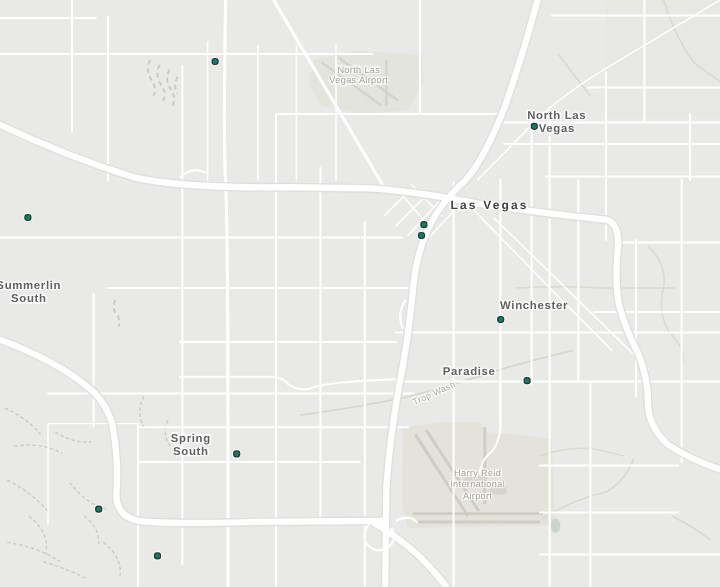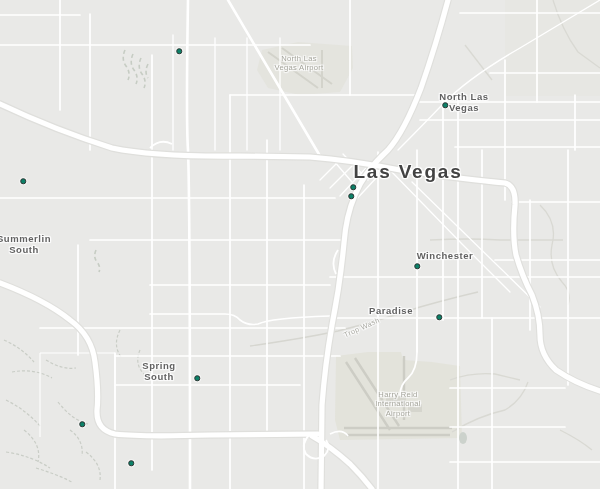--- a/index.html
+++ b/index.html
@@ -3,21 +3,21 @@
 <meta charset="utf-8">
 <style>
   html,body{margin:0;padding:0;background:#e9e9e7;}
   .map-viewport{position:relative;width:600px;height:489px;overflow:hidden;background:#e9e9e7;
     font-family:"Liberation Sans",sans-serif;}
   .map-viewport svg{position:absolute;left:0;top:0;display:block;}
   .layer{position:absolute;left:0;top:0;width:100%;height:100%;}
   .place-label{position:absolute;transform:translate(-50%,-50%);text-align:center;white-space:pre-line;
     color:#616161;font-size:9.5px;font-weight:700;letter-spacing:.55px;line-height:1.15;
     text-shadow:0 0 2px #fff,0 0 2px #fff,0 0 3px #fff,1px 1px 1px #fff,-1px -1px 1px #fff,1px -1px 1px #fff,-1px 1px 1px #fff;}
-  .place-label.city-large{font-size:19px;font-weight:700;letter-spacing:1.8px;color:#424242;}
+  .place-label.city-large{font-size:10px;font-weight:700;letter-spacing:1.8px;color:#424242;}
   .place-label.airport{font-size:7.6px;font-weight:400;color:#a3a399;letter-spacing:.3px;line-height:1.25;}
   .place-label.wash{font-size:7.2px;font-weight:400;color:#a9a9a2;letter-spacing:.4px;}
   .poi-marker{position:absolute;width:3.5px;height:3.5px;border-radius:50%;
     background:#0c8168;border:1.7px solid #2a3431;transform:translate(-50%,-50%);
     box-shadow:0 0 0 1px rgba(255,255,255,.55);cursor:pointer;}
 </style>
 </head>
 <body>
 
 <div class="map-viewport">

